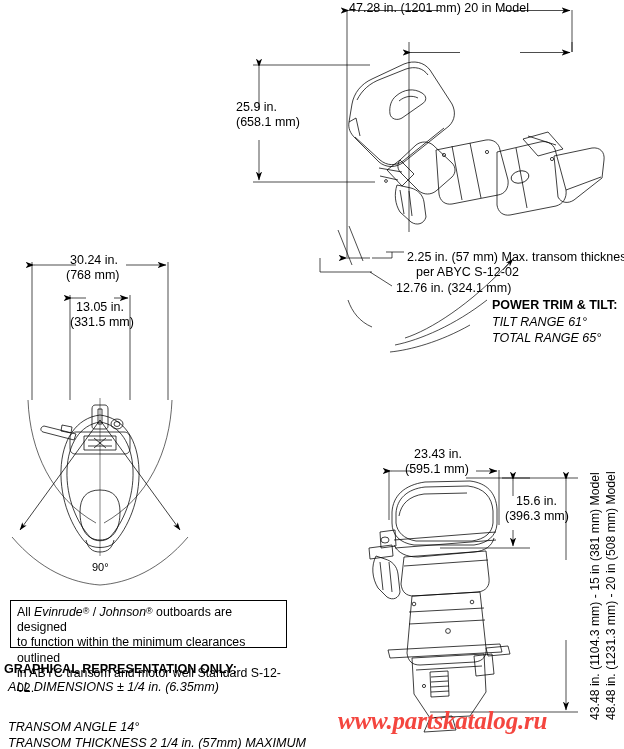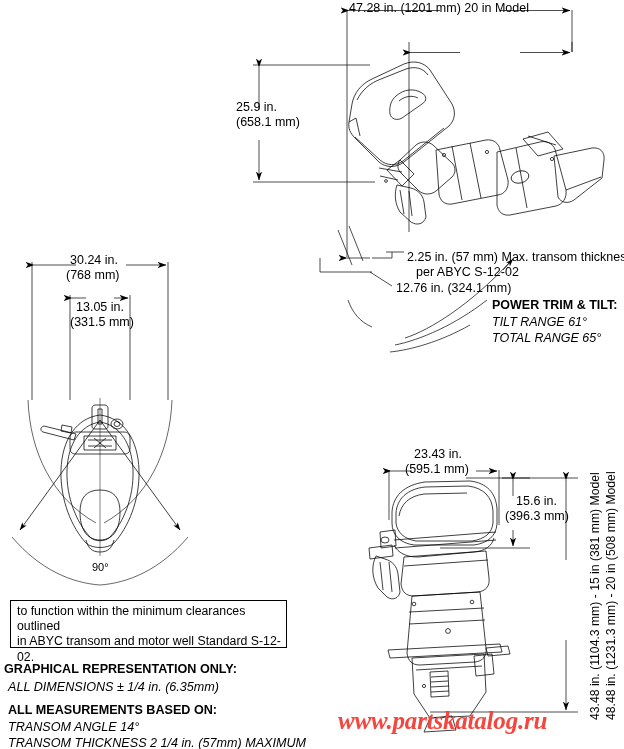--- a/index.html
+++ b/index.html
@@ -312,25 +312,26 @@
   <div class="txt d" style="left:414px;top:447px;">23.43 in.</div>
   <div class="txt d" style="left:405px;top:462px;">(595.1 mm)</div>
   <div class="txt d" style="left:516px;top:494px;">15.6 in.</div>
   <div class="txt d" style="left:505px;top:509px;">(396.3 mm)</div>
 
   <div class="vert" style="left:588px;top:720px;">43.48 in. (1104.3 mm) - 15 in (381 mm) Model</div>
   <div class="vert" style="left:604px;top:720px;">48.48 in. (1231.3 mm) - 20 in (508 mm) Model</div>
 
   <div class="note-box"></div>
   <div class="note-txt">
+    <div><span>All </span><span class="ital">Evinrude</span><span style="font-size:9px;vertical-align:2px;">®</span><span> / </span><span class="ital">Johnson</span><span style="font-size:9px;vertical-align:2px;">®</span><span> outboards are designed</span>
+    </div>
     <div>to function within the minimum clearances outlined</div>
     <div>in ABYC transom and motor well Standard S-12-02.</div>
   </div>
 
   <div class="blk bold" style="left:4px;top:662px;">GRAPHICAL REPRESENTATION ONLY:</div>
   <div class="blk ital" style="left:8px;top:680px;">ALL DIMENSIONS ± 1/4 in. (6.35mm)</div>
-  <div class="blk bold" style="left:8px;top:703px;">ALL MEASUREMENTS BASED ON:</div>
   <div class="blk ital" style="left:8px;top:720px;">TRANSOM ANGLE 14°</div>
   <div class="blk ital" style="left:8px;top:736px;">TRANSOM THICKNESS 2 1/4 in. (57mm) MAXIMUM</div>
 
   <div class="wm">www.partskatalog.ru</div>
 
 </div>
 
 </body></html>

